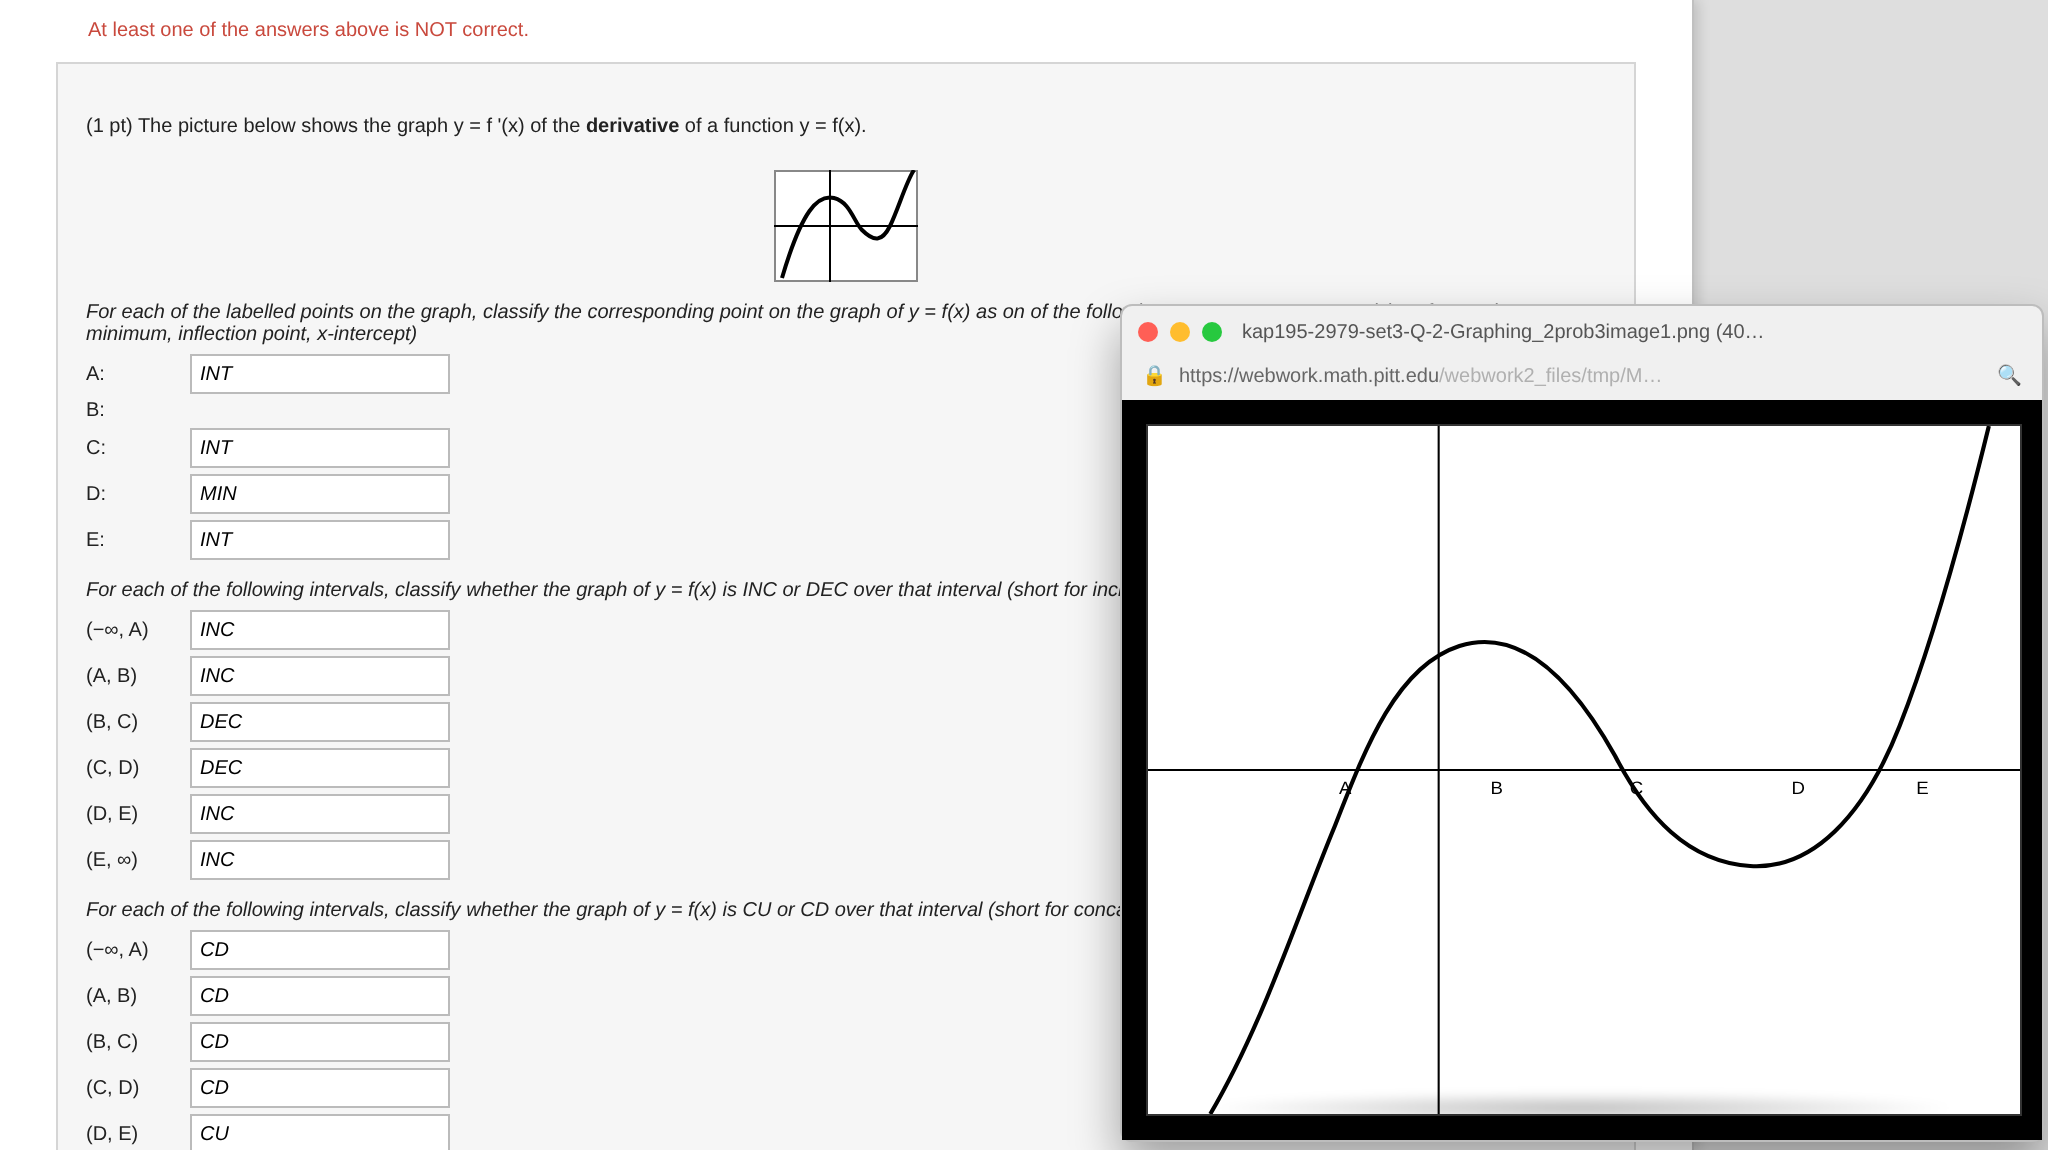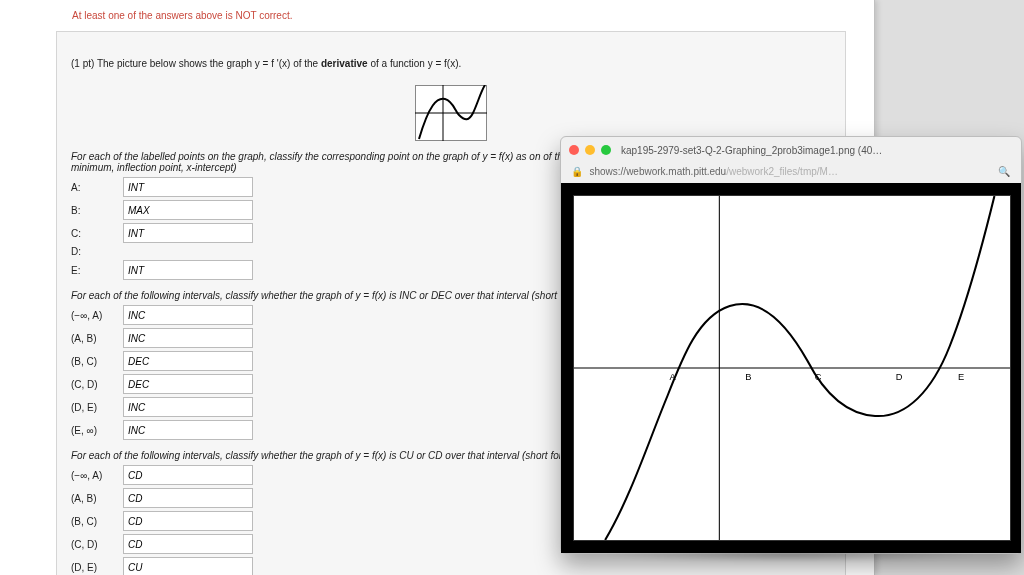--- a/index.html
+++ b/index.html
@@ -15,21 +15,20 @@
   }
   .page {
     position: absolute;
     left: 0;
     top: 0;
     width: 846px;
     height: 575px;
     background: #ffffff;
     border-right: 1px solid #c0c0c0;
     box-shadow: 2px 0 6px rgba(0,0,0,0.15);
-    padding-left: 28px;
   }
   .error-msg {
     color: #c9493d;
     font-size: 10px;
     padding: 10px 0 0 44px;
   }
   .qbox {
     margin: 10px 28px 10px 28px;
     border: 1px solid #d5d5d5;
     background: #f6f6f6;
@@ -58,21 +57,21 @@
     border: 1px solid #bbb;
     background: #fff;
     font-style: italic;
   }
   .section-lead { margin: 10px 0 4px 0; font-style: italic; }
 
   
   .preview {
     position: absolute;
     left: 560px;
-    top: 136px;
+    top: 152px;
     width: 460px;
     background: #f0f0f0;
     border: 1px solid #bdbdbd;
     border-radius: 6px;
     box-shadow: 0 12px 24px rgba(0,0,0,0.35);
   }
   .titlebar {
     display: flex;
     align-items: center;
     gap: 6px;
@@ -159,28 +158,28 @@
       <span> as on of the following: MAX, MIN, INFL, INT (short for maximum, minimum, inflection point, x-intercept)</span>
     </p>
 
     <div class="rowset" id="points-rows">
         <div class="row">
           <span class="lbl">A:</span>
           <input type="text" value="INT" style="">
         </div>
         <div class="row">
           <span class="lbl">B:</span>
-          <input type="text" value="MAX" style="">
         </div>
         <div class="row">
           <span class="lbl">C:</span>
           <input type="text" value="INT" style="">
         </div>
         <div class="row">
           <span class="lbl">D:</span>
+          <input type="text" value="MIN" style="">
         </div>
         <div class="row">
           <span class="lbl">E:</span>
           <input type="text" value="INT" style="">
         </div>
       </div>
 
     <p class="ptext section-lead">
       <span>For each of the following intervals, classify whether the graph of </span>
       <span>y = f(x)</span>
@@ -253,21 +252,21 @@
 <div class="preview">
   <div class="titlebar">
     <span class="dot red"></span>
     <span class="dot yellow"></span>
     <span class="dot green"></span>
     <span class="title">kap195-2979-set3-Q-2-Graphing_2prob3image1.png (40…</span>
   </div>
   <div class="addrbar">
     <span class="lock">🔒</span>
     <span class="url">
-      <span>shows://webwork.math.pitt.edu</span><span class="faded">/webwork2_files/tmp/M…</span>
+      <span>https://webwork.math.pitt.edu</span><span class="faded">/webwork2_files/tmp/M…</span>
     </span>
     <span class="mag">🔍</span>
   </div>
   <div class="imgarea">
     <svg class="plot" viewBox="0 0 420 344" preserveAspectRatio="none">
       <rect x="0" y="0" width="420" height="344" fill="#fff"></rect>
 
       <line class="axis" x1="0" y1="172" x2="420" y2="172"></line>
       <line class="axis" x1="140" y1="0" x2="140" y2="344"></line>
 

